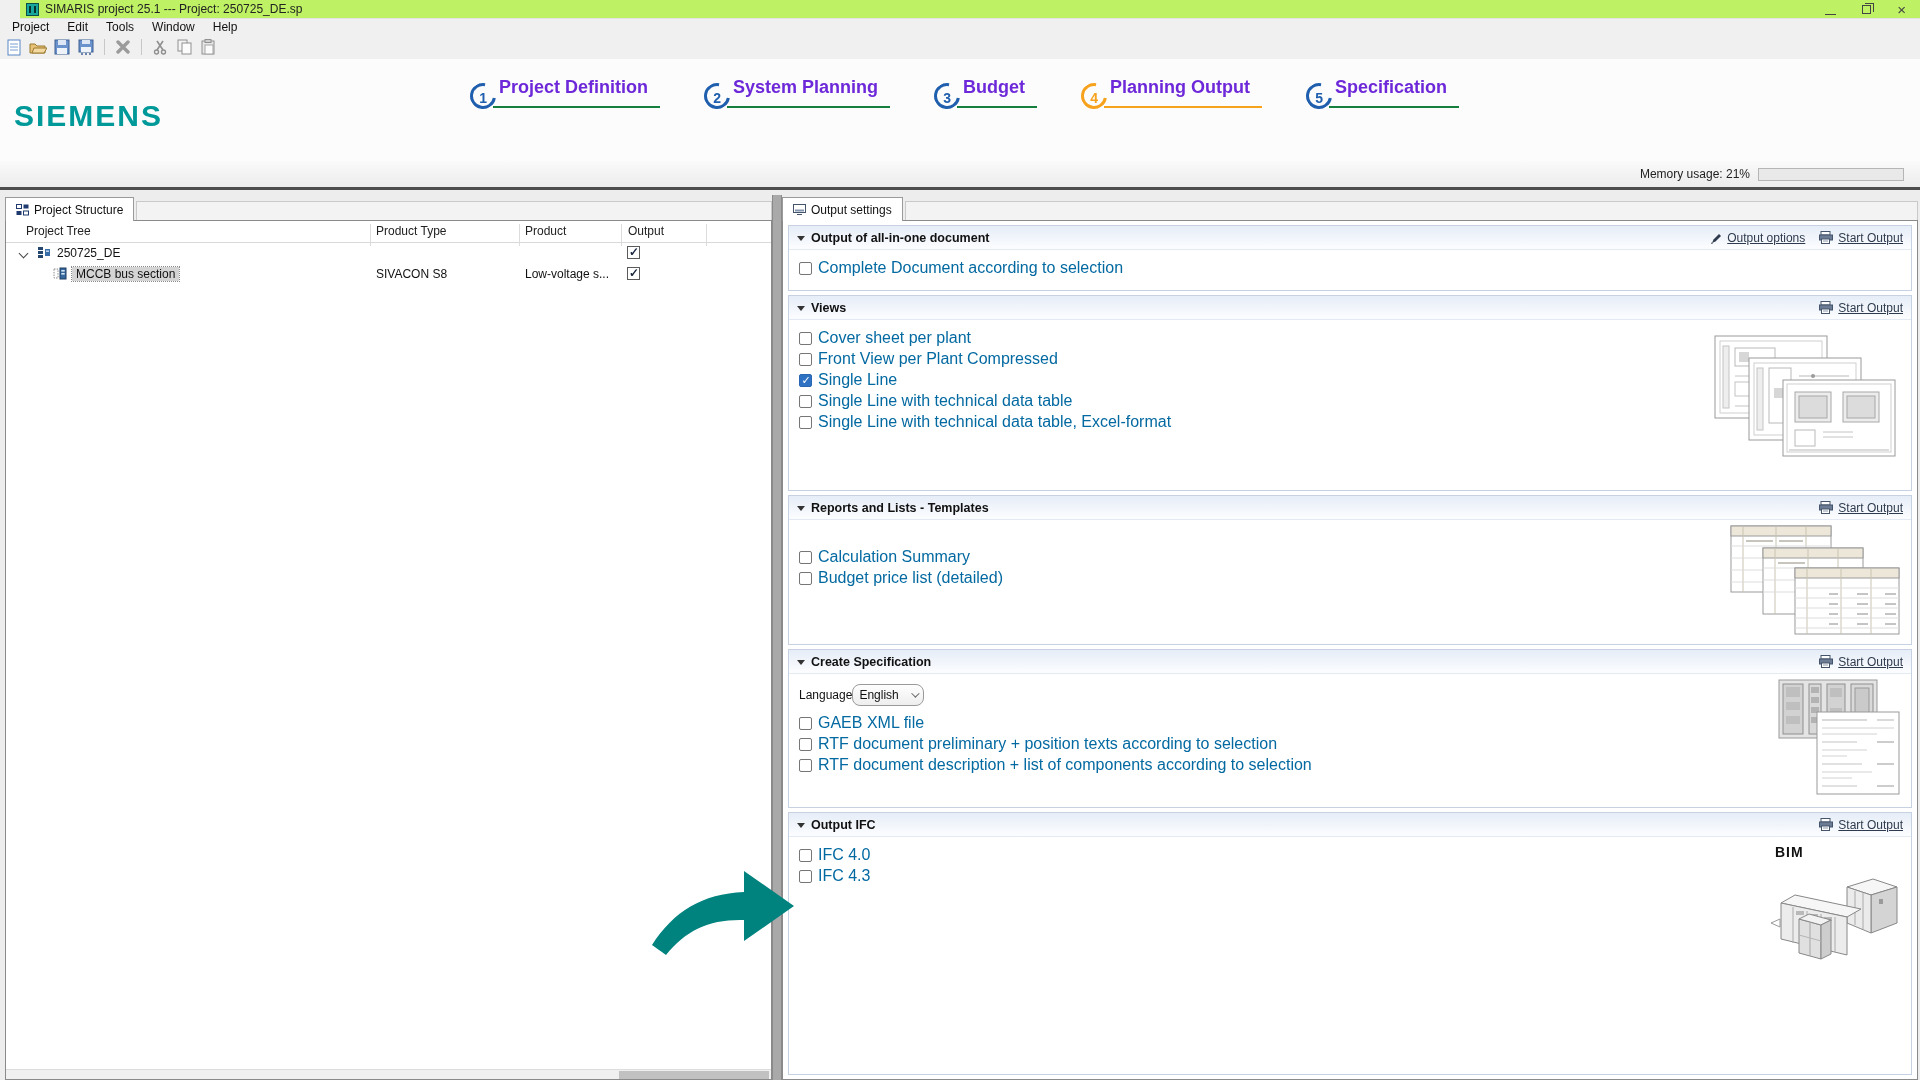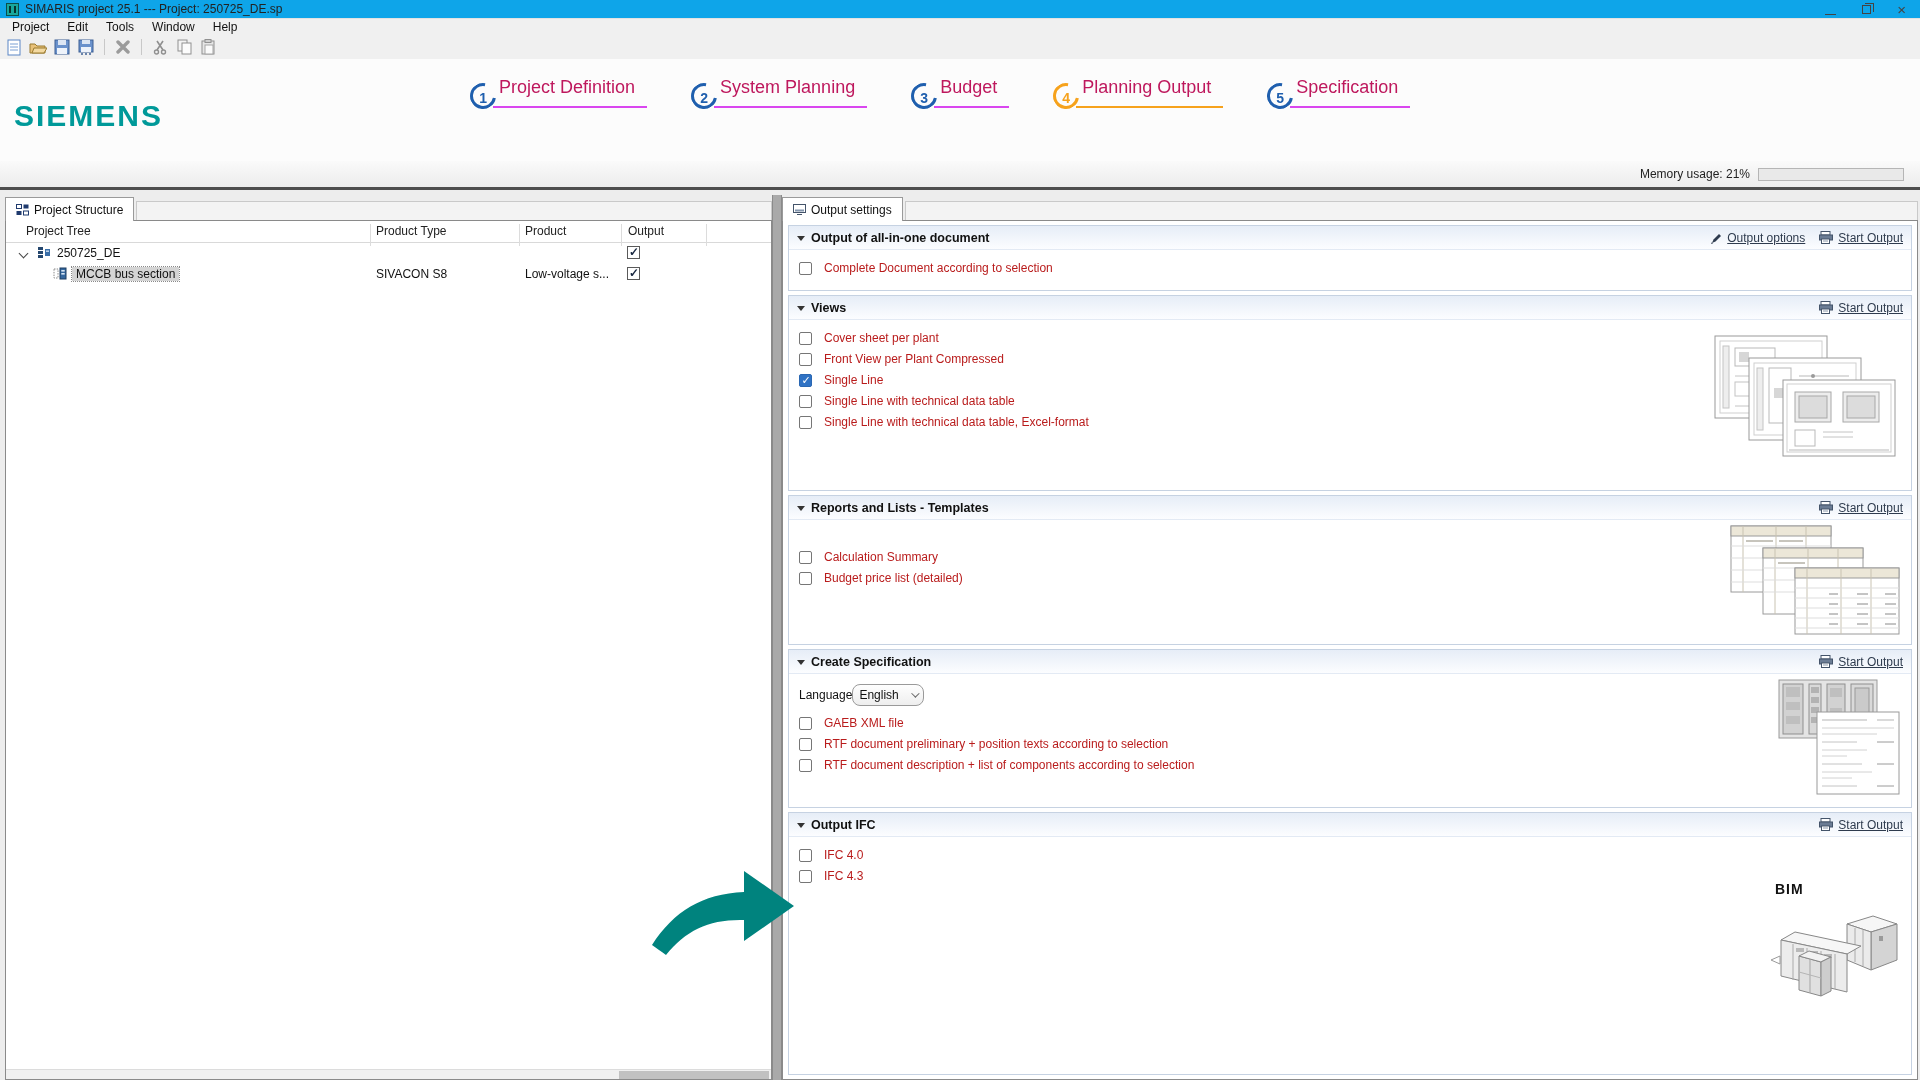--- a/index.html
+++ b/index.html
@@ -1,19 +1,19 @@
 <!DOCTYPE html>
 <html><head>
 <meta charset="utf-8">
 <style>
   * { margin:0; padding:0; box-sizing:border-box; }
   html,body { width:1920px; height:1080px; overflow:hidden; font-family:"Liberation Sans", sans-serif; background:#f0f0f0; }
 
   
-  .titlebar { height:19px; background:#0ea5e9; display:flex; align-items:center; padding:0 6px; font-size:12px; color:#222; border-bottom:1px solid #e2e2e2; }
+  .titlebar { height:19px; background:#bef264; display:flex; align-items:center; padding:0 6px; font-size:12px; color:#222; border-bottom:1px solid #e2e2e2;margin-left:20px; }
   .app-icon { width:13px; height:13px; background:#18a79c; border:1px solid #0c4f4a; margin-right:6px; position:relative; }
   .app-icon::before { content:""; position:absolute; left:2px; top:2px; right:2px; bottom:2px; border-left:2px solid #06332f; border-right:2px solid #06332f; }
   .win-controls { margin-left:auto; display:flex; align-items:center; gap:26px; padding-right:8px; color:#444; }
   .win-btn { font-size:13px; line-height:13px; cursor:default; }
   .btn-min { width:11px; height:11px; border-bottom:1px solid #444; }
   .btn-restore { width:9px; height:9px; border:1px solid #444; position:relative; }
   .btn-restore::before { content:""; position:absolute; left:2px; top:-3px; width:8px; height:8px; border-top:1px solid #444; border-right:1px solid #444; }
 
   
   .menubar { height:16px; display:flex; align-items:center; gap:2px; padding:0 4px; font-size:12px; color:#111; background:#f0f0f0; }
@@ -24,21 +24,21 @@
   .tb-icon { width:18px; height:18px; display:flex; align-items:center; justify-content:center; }
   .tb-sep { width:1px; height:16px; background:#c8c8c8; margin:0 3px; }
 
   
   .header { height:102px; background:#fcfcfc; position:relative; }
   .logo { position:absolute; left:14px; top:40px; font-size:30px; font-weight:bold; letter-spacing:2px; color:#009999; }
   .steps { position:absolute; left:470px; top:16px; display:flex; gap:44px; }
   .step { display:flex; align-items:flex-start; }
   .step-circle { width:26px; height:26px; border:3px solid #1F5FAE; border-right-color:transparent; border-radius:50%; transform:rotate(-35deg); display:flex; align-items:center; justify-content:center; flex:none; margin-top:8px; }
   .step-num { transform:rotate(35deg); font-size:14px; font-weight:bold; color:#1F5FAE; margin-top:4px; margin-left:-2px; }
-  .step-label { font-size:18px; font-weight:normal; color:#be185d; border-bottom:2px solid #d946ef; padding:0 12px 8px 6px; margin-left:-3px; margin-top:2px; white-space:nowrap; }
+  .step-label { font-size:18px; font-weight:bold; color:#6d28d9; border-bottom:2px solid #15803d; padding:0 12px 8px 6px; margin-left:-3px; margin-top:2px; white-space:nowrap; }
   .step.active .step-circle { border-color:#F6A21C; border-right-color:transparent; }
   .step.active .step-num { color:#F6A21C; }
   .step.active .step-label { border-bottom-color:#F6A21C; }
 
   
   .memrow { height:26px; background:linear-gradient(#fafafa,#ececec); display:flex; align-items:center; justify-content:flex-end; gap:8px; padding-right:16px; font-size:12px; color:#222; }
   .membar { width:146px; height:13px; background:#e9e9e9; border:1px solid #b5b5b5; }
   .memfill { height:100%; background:linear-gradient(#2aa02a,#157815); }
   .hdr-divider { height:3px; background:#4d4d4d; }
 
@@ -82,38 +82,38 @@
   .hlink { display:flex; align-items:center; gap:4px; font-size:12px; color:#2e3b4e; }
   .hlink a { color:#2e3b4e; text-decoration:underline; cursor:pointer; }
   .sec-body { position:relative; padding:6px 10px; }
   .b-allinone { height:40px; }
   .b-views { height:170px; }
   .b-reports { height:124px; }
   .b-spec { height:133px; }
   .b-ifc { flex:1; }
   .sec-ifc { flex:1; }
 
-  .cbrow { display:flex; align-items:center; gap:12px; margin:3px 0; height:18px; font-size:12px; color:#b91c1c; }
+  .cbrow { display:flex; align-items:center; gap:6px; margin:3px 0; height:18px; font-size:16px; color:#0369a1; }
   .cb { width:13px; height:13px; border:1px solid #767676; border-radius:2px; background:#fff; flex:none; position:relative; }
   .cb.on { background:#2f72c4; border-color:#2a67b2; }
   .cb.on::after { content:"✓"; position:absolute; left:1.5px; top:-1px; color:#fff; font-size:11px; }
   .cb-classic { width:13px; height:13px; border:1px solid #5a5a5a; background:#fff; position:relative; display:inline-block; }
   .cb-classic.on::after { content:"✓"; position:absolute; left:1px; top:-2px; color:#17263f; font-size:12px; font-weight:bold; }
   .gap-top { margin-top:22px; }
 
   .lang-row { display:flex; align-items:center; margin:4px 0 8px 0; font-size:12px; color:#111; }
   .dropdown { width:72px; height:22px; border:1px solid #9a9a9a; border-radius:8px; background:linear-gradient(#fefefe,#eeeeee); display:flex; align-items:center; padding:0 6px; font-size:12px; gap:6px; }
   .dd-chev { margin-left:auto; width:6px; height:6px; border-right:1.6px solid #666; border-bottom:1.6px solid #666; transform:rotate(45deg) translateY(-2px); }
 
   
   .thumb { position:absolute; }
   .t-views { right:10px; top:14px; }
   .t-reports { right:10px; top:4px; }
   .t-spec { right:8px; top:4px; }
-  .t-ifc { right:8px; top:6px; width:134px;margin-top:37px; }
+  .t-ifc { right:8px; top:6px; width:134px; }
   .bim-label { font-size:14px; font-weight:bold; color:#111; letter-spacing:1px; margin-left:6px; }
 
   
   .anno-arrow { position:absolute; left:648px; top:655px; z-index:50; pointer-events:none; }
 </style>
 </head>
 <body>
 
 <div class="titlebar">
   <span class="app-icon"></span>

